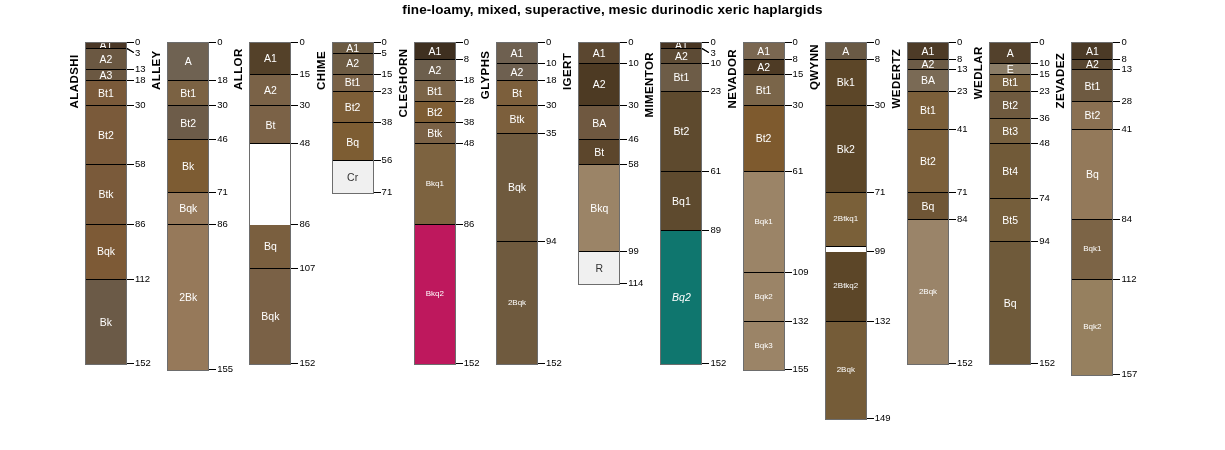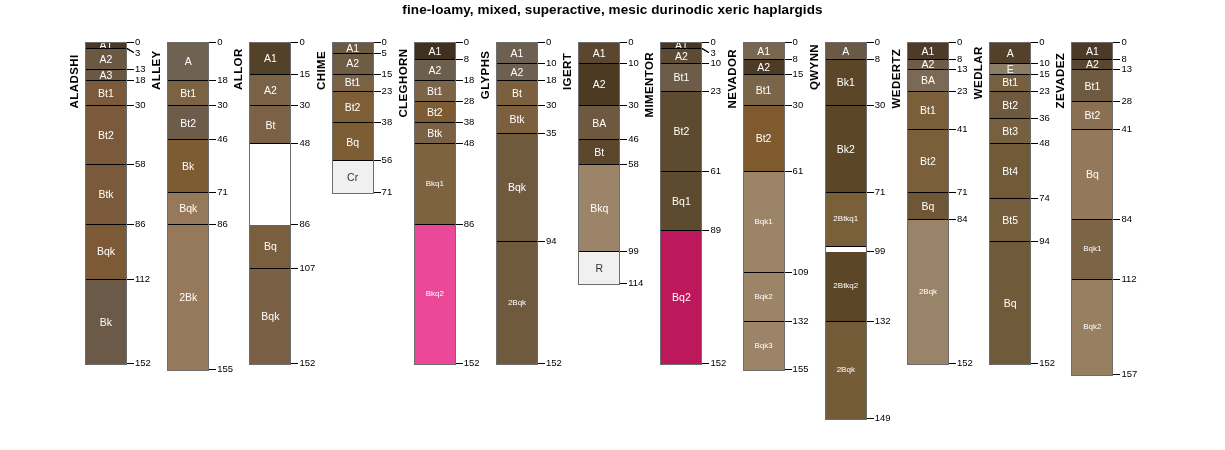--- a/index.html
+++ b/index.html
@@ -222,21 +222,21 @@
         </div>
         <div class="hz" style="top: 59.136px; height: 21.12px; background: rgb(125, 92, 51);">
           <span class="hz-label">Bt2</span>
         </div>
         <div class="hz" style="top: 80.256px; height: 21.12px; background: rgb(122, 97, 69);">
           <span class="hz-label">Btk</span>
         </div>
         <div class="hz" style="top: 101.376px; height: 80.256px; background: rgb(125, 99, 64);">
           <span class="hz-label small">Bkq1</span>
         </div>
-        <div class="hz" style="top: 181.632px; height: 139.392px; background: #ec4899; border-bottom: none;">
+        <div class="hz" style="top: 181.632px; height: 139.392px; background: #be185d; border-bottom: none;">
           <span class="hz-label small">Bkq2</span>
         </div>
       </div>
       <div class="tickline" style="left: 455.8px; top: 42px; width: 7px;"></div>
       <div class="tick" style="left: 463.8px; top: 37px;">0</div>
       <div class="tickline" style="left: 455.8px; top: 58.896px; width: 7px;"></div>
       <div class="tick" style="left: 463.8px; top: 53.896px;">8</div>
       <div class="tickline" style="left: 455.8px; top: 80.016px; width: 7px;"></div>
       <div class="tick" style="left: 463.8px; top: 75.016px;">18</div>
       <div class="tickline" style="left: 455.8px; top: 101.136px; width: 7px;"></div>
@@ -335,21 +335,21 @@
         </div>
         <div class="hz" style="top: 21.12px; height: 27.456px; background: rgb(109, 92, 71);">
           <span class="hz-label">Bt1</span>
         </div>
         <div class="hz" style="top: 48.576px; height: 80.256px; background: rgb(94, 74, 46);">
           <span class="hz-label">Bt2</span>
         </div>
         <div class="hz" style="top: 128.832px; height: 59.136px; background: rgb(94, 74, 46);">
           <span class="hz-label">Bq1</span>
         </div>
-        <div class="hz" style="top: 187.968px; height: 133.056px; background: #be185d; border-bottom: none;">
+        <div class="hz" style="top: 187.968px; height: 133.056px; background: #0f766e; border-bottom: none; font-style: italic;">
           <span class="hz-label">Bq2</span>
         </div>
       </div>
       <div class="tickline" style="left: 702.4px; top: 42px; width: 7px;"></div>
       <div class="tick" style="left: 710.4px; top: 37px;">0</div>
       <div class="tickline slant" style="left: 702.4px; top: 48.336px; width: 8.14487px; transform: rotate(30.7466deg);"></div>
       <div class="tick" style="left: 710.4px; top: 47.5px;">3</div>
       <div class="tickline" style="left: 702.4px; top: 63.12px; width: 7px;"></div>
       <div class="tick" style="left: 710.4px; top: 58.12px;">10</div>
       <div class="tickline" style="left: 702.4px; top: 90.576px; width: 7px;"></div>

